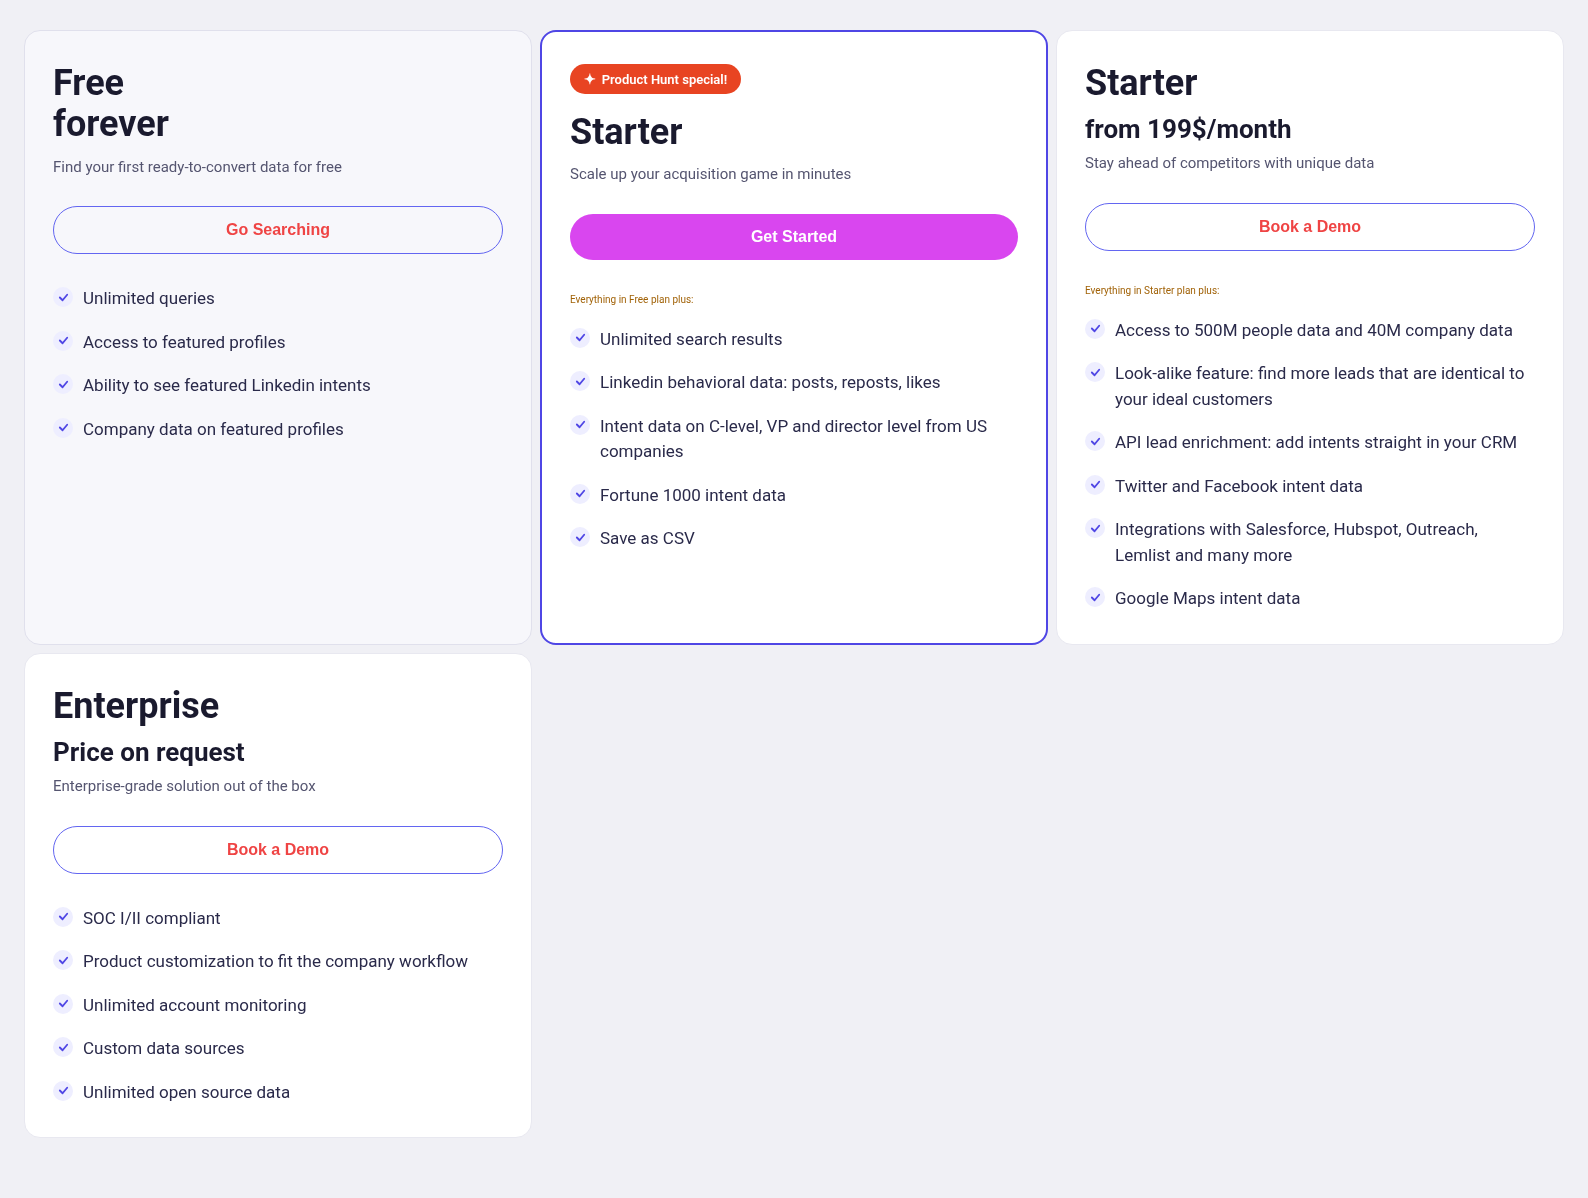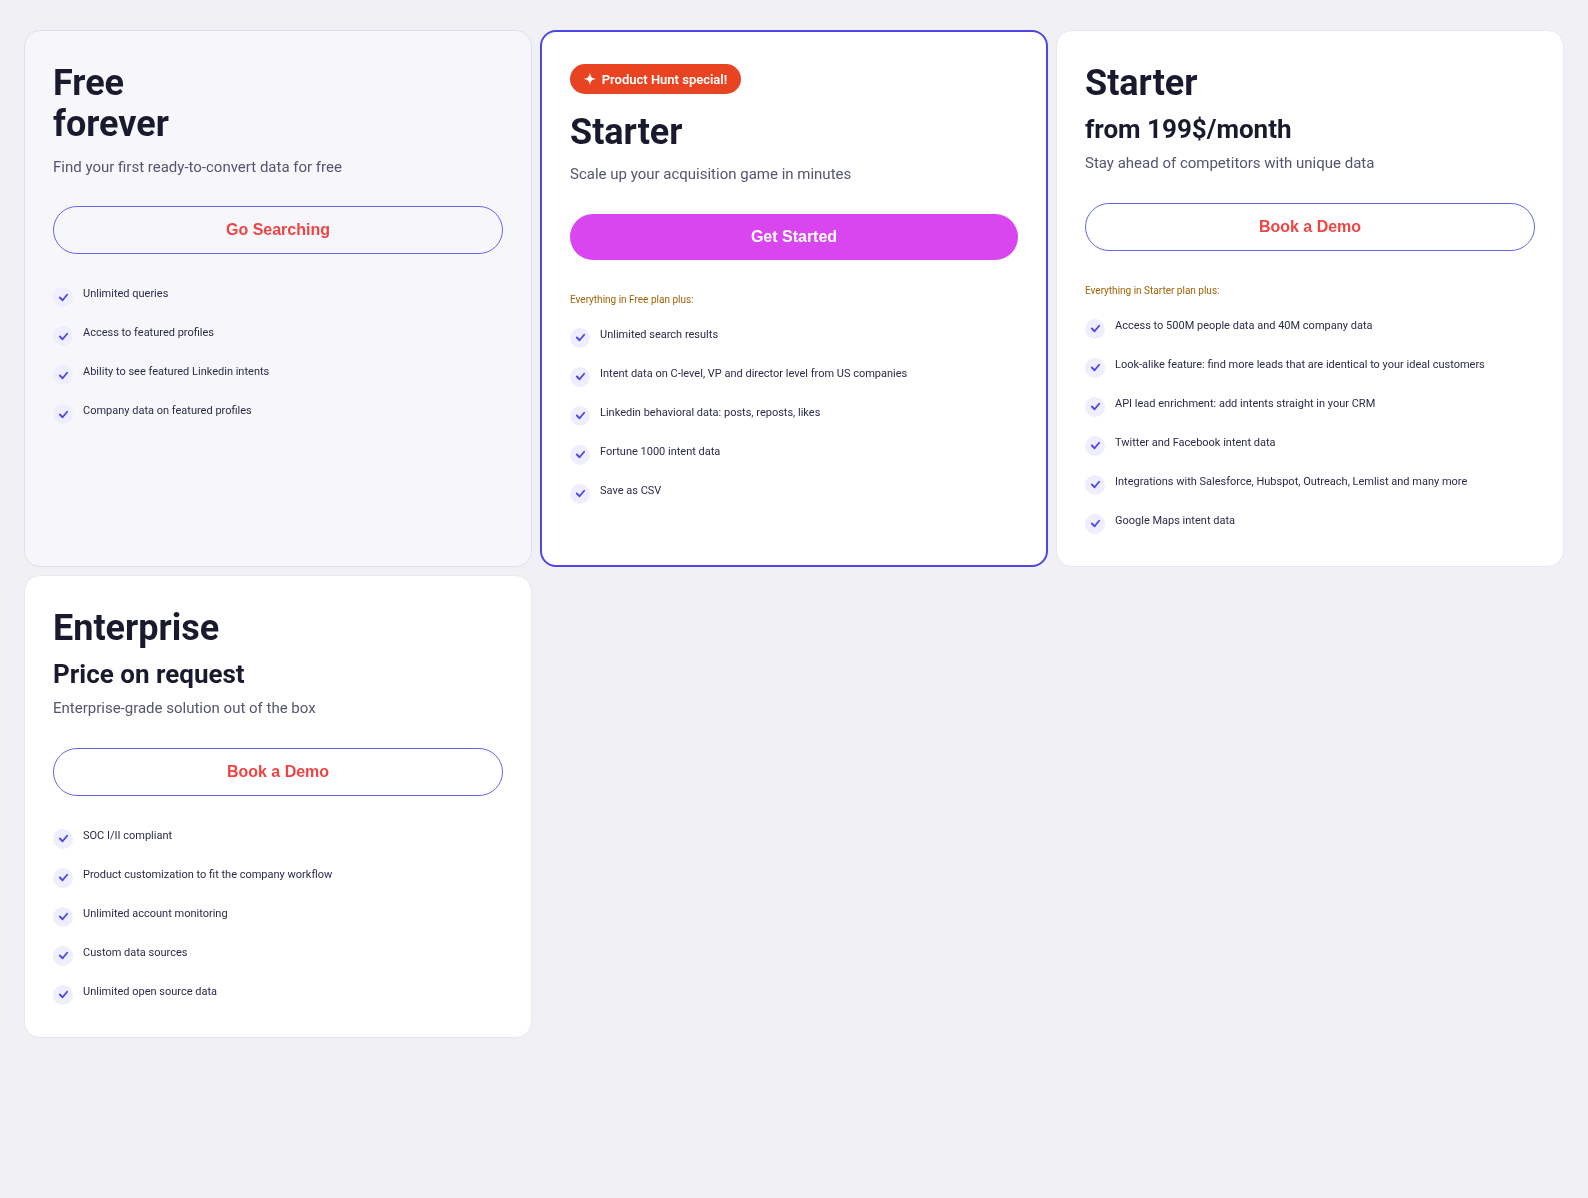--- a/index.html
+++ b/index.html
@@ -113,21 +113,21 @@
       display: flex;
       align-items: center;
       justify-content: center;
       margin-top: 1px;
     }
     .check-icon svg {
       width: 11px;
       height: 11px;
     }
     .feature-text {
-      font-size: 11px;
+      font-size: 17px;
       color: #2a2a4a;
       line-height: 1.5;
     }
   </style>
 </head>
 <body>
 
 <div class="pricing-grid">
     <div class="plan-card free-card"><div class="plan-name">Free<br>forever</div><div class="plan-desc">Find your first ready-to-convert data for free</div><button class="btn btn-outline">Go Searching</button><ul class="features-list">
         <li class="feature-item">
@@ -174,29 +174,29 @@
         </svg>
       </span>
       <span class="feature-text">Unlimited search results</span>
     </li>
         <li class="feature-item">
       <span class="check-icon">
         <svg viewBox="0 0 12 12" fill="none" xmlns="http://www.w3.org/2000/svg">
           <path d="M2 6L5 9L10 3" stroke="#4f46e5" stroke-width="2" stroke-linecap="round" stroke-linejoin="round"></path>
         </svg>
       </span>
+      <span class="feature-text">Linkedin behavioral data: posts, reposts, likes</span>
+    </li>
+        <li class="feature-item">
+      <span class="check-icon">
+        <svg viewBox="0 0 12 12" fill="none" xmlns="http://www.w3.org/2000/svg">
+          <path d="M2 6L5 9L10 3" stroke="#4f46e5" stroke-width="2" stroke-linecap="round" stroke-linejoin="round"></path>
+        </svg>
+      </span>
       <span class="feature-text">Intent data on C-level, VP and director level from US companies</span>
-    </li>
-        <li class="feature-item">
-      <span class="check-icon">
-        <svg viewBox="0 0 12 12" fill="none" xmlns="http://www.w3.org/2000/svg">
-          <path d="M2 6L5 9L10 3" stroke="#4f46e5" stroke-width="2" stroke-linecap="round" stroke-linejoin="round"></path>
-        </svg>
-      </span>
-      <span class="feature-text">Linkedin behavioral data: posts, reposts, likes</span>
     </li>
         <li class="feature-item">
       <span class="check-icon">
         <svg viewBox="0 0 12 12" fill="none" xmlns="http://www.w3.org/2000/svg">
           <path d="M2 6L5 9L10 3" stroke="#4f46e5" stroke-width="2" stroke-linecap="round" stroke-linejoin="round"></path>
         </svg>
       </span>
       <span class="feature-text">Fortune 1000 intent data</span>
     </li>
         <li class="feature-item">

